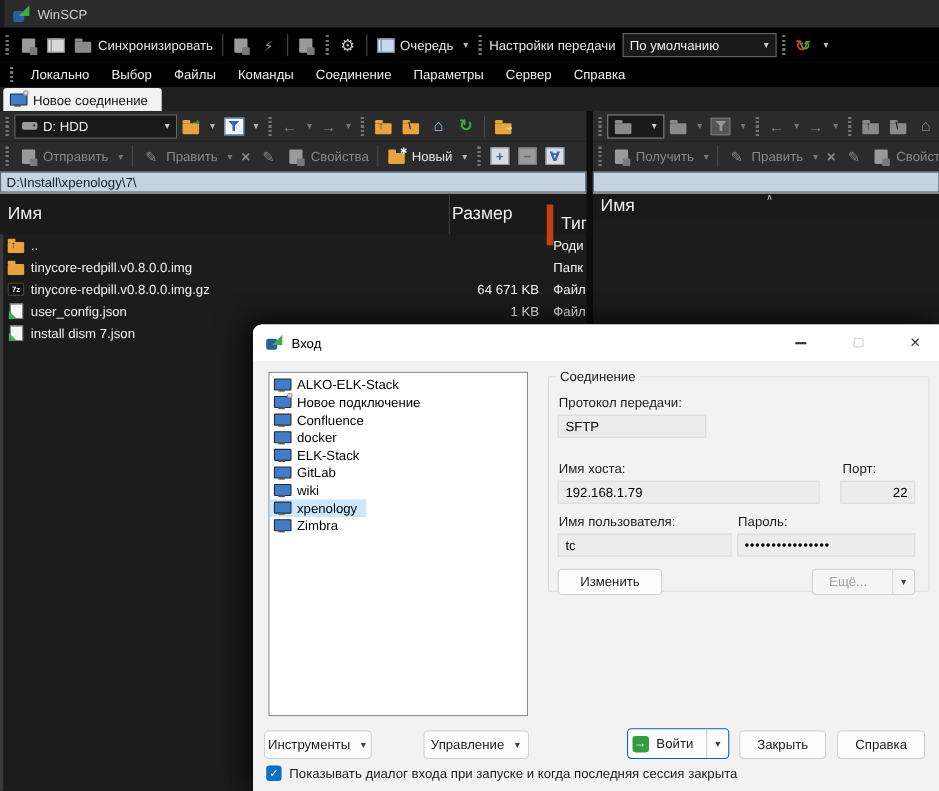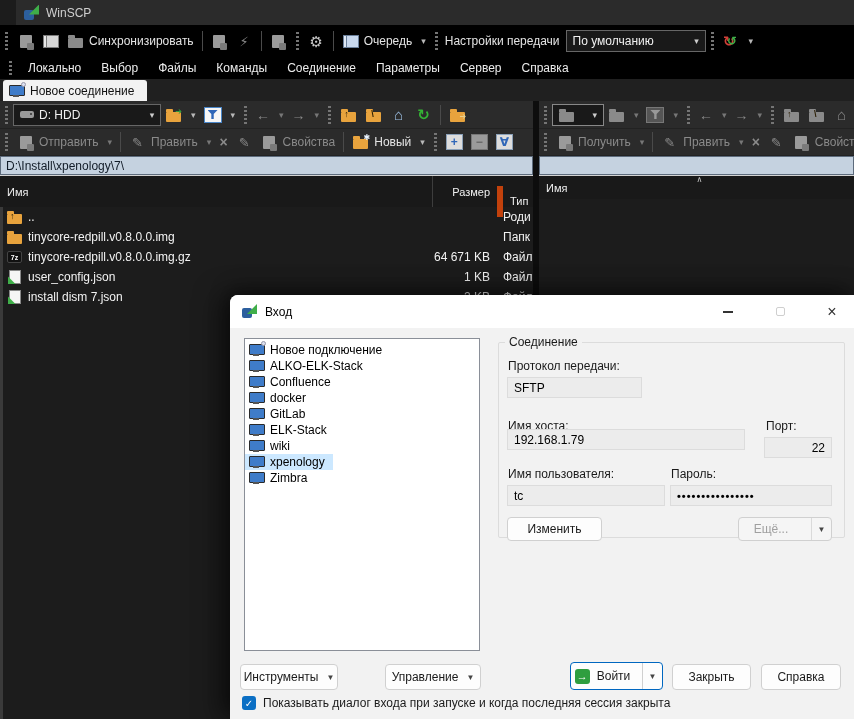--- a/index.html
+++ b/index.html
@@ -1,21 +1,21 @@
 <!DOCTYPE html>
 <html><head>
 <meta charset="utf-8">
 <style>
   * { margin:0; padding:0; box-sizing:border-box; }
   html,body { width:854px; height:719px; overflow:hidden; background:#000;
     font-family:"Liberation Sans","DejaVu Sans",sans-serif; }
   .window { position:absolute; inset:0; background:#1c1c1c; }
 
   
-  .titlebar { position:absolute; left:16px; top:0; right:0; height:25px; background:#2b2b2b;
+  .titlebar { position:absolute; left:4px; top:0; right:0; height:25px; background:#2b2b2b;
     display:flex; align-items:center; gap:7px; padding-left:7px; color:#cfcfcf; font-size:12px; }
   .logo { width:16px; height:16px; position:relative; flex:0 0 16px; }
   .logo:before { content:""; position:absolute; left:1px; bottom:1px; width:10px; height:10px; background:#2c5f9e; border-radius:2px; }
   .logo:after  { content:""; position:absolute; right:0; top:0; width:10px; height:10px; background:#3fae49; clip-path:polygon(0 100%,100% 0,100% 100%); }
 
   .toolbar { position:absolute; left:0; top:25px; right:0; height:32px; background:#000000;
     display:flex; align-items:center; color:#e4e4e4; font-size:12px; }
   .grip { width:3px; height:18px; margin:0 5px;
     background:repeating-linear-gradient(to bottom,#757575 0 2px,transparent 2px 4px); flex:0 0 3px; }
   .sep { width:1px; height:20px; background:#4a4a4a; margin:0 4px; flex:0 0 1px; }
@@ -84,22 +84,22 @@
   
   .panels { position:absolute; left:0; top:101px; right:0; bottom:0; background:#0d0d0d; }
   .panel { position:absolute; top:0; bottom:0; background:#1c1c1c; display:flex; flex-direction:column; }
   .panel.left { left:0; width:533px; }
   .panel.right { left:539px; right:0; }
   .ptb { height:28px; background:#2b2b2b; display:flex; align-items:center; font-size:12px; color:#e4e4e4;
     border-bottom:1px solid #222; overflow:hidden; white-space:nowrap; flex:0 0 28px; }
   .ptb2 { flex:0 0 27px; height:27px; }
   .pathbar { flex:0 0 19px; background:#c5d2e0; border:1px solid #5d6b7c; color:#121c28; font-size:12px;
     display:flex; align-items:center; padding:0 5px; }
-  .phead { flex:0 0 24px; background:#191919; border-top:1px solid #d4d4d4; color:#f0f0f0; font-size:11px;
-    display:flex; align-items:center; position:relative; }
+  .phead { flex:0 0 24px; background:#191919; border-top:1px solid #d4d4d4; color:#f0f0f0; font-size:16px;
+    display:flex; align-items:center; position:relative;gap:24px; }
   .hcell { height:100%; display:flex; align-items:center; padding:0 7px; }
   .hc-name { flex:1; }
   .hc-size { width:65px; justify-content:flex-end; border-left:1px solid #3d3d3d; }
   .hc-type { width:36px; border-left:6px solid #c2410c; overflow:hidden;margin-top:19px; }
   .sortmark::before { content:"∧"; position:absolute; left:50%; top:-1px; font-size:8px; color:#c9c9c9; }
   .rows { flex:1; background:#1c1c1c; border-left:3px solid #3a3a3a; overflow:hidden; }
   .row { height:20px; display:flex; align-items:center; color:#f2f2f2; font-size:12px; }
   .cell { display:flex; align-items:center; height:100%; }
   .c-name { flex:1; gap:5px; padding-left:3px; overflow:hidden; white-space:nowrap; }
   .c-size { width:65px; justify-content:flex-end; padding-right:7px; }
@@ -478,44 +478,44 @@
       <span class="wctl">
           <span class="maxbox"></span>
         </span>
       <span class="wctl">
           <span class="closex">×</span>
         </span>
     </div>
 
     <div class="sitelist">
       <div class="site">
+          <span class="mon"></span>
+          <span>ALKO-ELK-Stack</span>
+        </div>
+      <div class="site">
           <span class="mon new">
             <span class="spark"></span>
           </span>
           <span>Новое подключение</span>
         </div>
       <div class="site">
           <span class="mon"></span>
-          <span>ALKO-ELK-Stack</span>
-        </div>
-      <div class="site">
-          <span class="mon"></span>
           <span>Confluence</span>
         </div>
       <div class="site">
           <span class="mon"></span>
           <span>docker</span>
         </div>
       <div class="site">
           <span class="mon"></span>
+          <span>ELK-Stack</span>
+        </div>
+      <div class="site">
+          <span class="mon"></span>
           <span>GitLab</span>
-        </div>
-      <div class="site">
-          <span class="mon"></span>
-          <span>ELK-Stack</span>
         </div>
       <div class="site">
           <span class="mon"></span>
           <span>wiki</span>
         </div>
       <div class="site sel">
           <span class="mon"></span>
           <span>xpenology</span>
         </div>
       <div class="site">
@@ -524,21 +524,21 @@
         </div>
     </div>
 
     <fieldset class="conn">
       <legend>Соединение</legend>
       <span class="flabel" style="left:9px;top:10px">Протокол передачи:</span>
       <span class="field" style="left:8px;top:28px;width:135px">
           <span>SFTP</span>
         </span>
       <span class="flabel" style="left:9px;top:70px">Имя хоста:</span>
-      <span class="field" style="left:8px;top:80px;width:238px">
+      <span class="field" style="left:8px;top:88px;width:238px">
           <span>192.168.1.79</span>
         </span>
       <span class="flabel" style="left:267px;top:70px">Порт:</span>
       <span class="field num" style="left:265px;top:88px;width:68px">
           <span>22</span>
         </span>
       <span class="flabel" style="left:9px;top:118px">Имя пользователя:</span>
       <span class="field" style="left:8px;top:136px;width:158px">
           <span>tc</span>
         </span>

